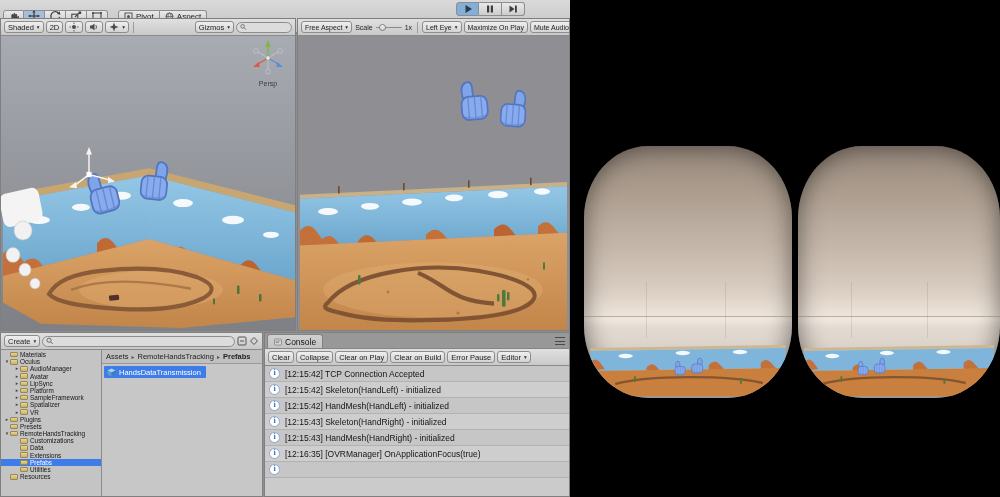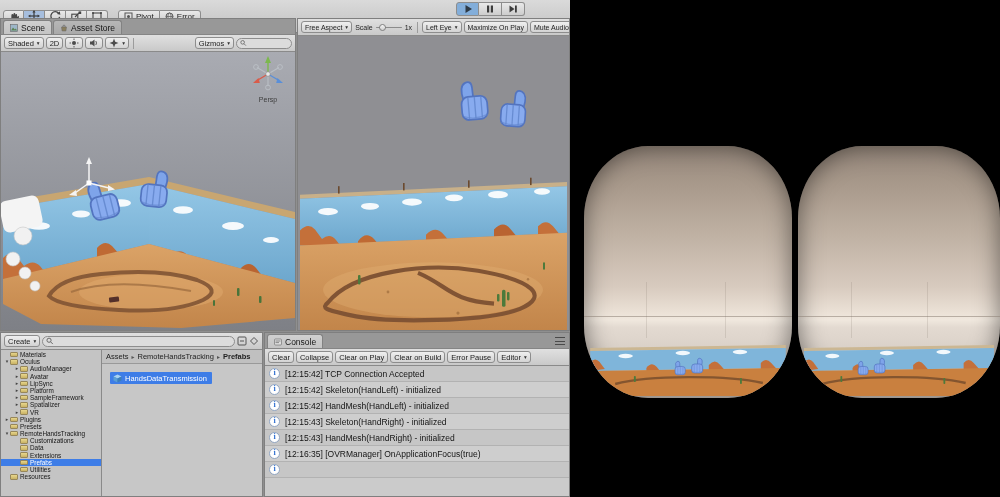--- a/index.html
+++ b/index.html
@@ -54,21 +54,21 @@
   .trow .arr{width:6px;font-size:5px;color:#444;flex-shrink:0;text-align:center}
   .fold{width:8px;height:5.5px;background:linear-gradient(#e8d78d,#c9b264);border:1px solid #97875a;border-radius:1px;margin-right:2px;flex-shrink:0;box-sizing:border-box}
   .trow.lvl1{padding-left:13px}
   .trow.sel{background:#3e7de7;color:#fff}
   .splitter{width:1px;background:#8a8a8a;flex-shrink:0}
   .filepane{flex:1;background:#c7c7c7;display:flex;flex-direction:column;overflow:hidden}
   .crumbs{height:13px;background:#c0c0c0;border-bottom:1px solid #999;display:flex;padding:0 4px;font-size:7.5px;color:#222;flex-shrink:0}
   .crumb{display:flex;align-items:center}
   .crumb:not(.leaf)::after{content:"▸";font-size:6px;color:#555;margin:0 3px}
   .crumb.leaf{font-weight:bold}
-  .assetrow{margin:8px;height:12px;display:flex;align-items:center;gap:3px;background:#3e7de7;color:#fff;font-size:7.5px;padding:0 5px 0 3px;width:max-content;border-radius:1px}
+  .assetrow{margin:2px;height:12px;display:flex;align-items:center;gap:3px;background:#3e7de7;color:#fff;font-size:7.5px;padding:0 5px 0 3px;width:max-content;border-radius:1px}
   
   .clog{flex:1;overflow:hidden;background:#cbcbcb}
   .logrow{display:flex;align-items:center;height:16px;padding:0 4px;gap:5px;font-size:8.5px;color:#141414;border-bottom:1px solid #b2b2b2;box-sizing:border-box}
   .logrow:nth-of-type(odd){background:#c6c6c6}
   .logrow:nth-of-type(even){background:#cecece}
   .iicon{width:11px;height:11px;border-radius:50%;background:#fff;border:1px solid #92a6c2;flex-shrink:0;position:relative;box-sizing:border-box}
   .iicon::after{content:"i";position:absolute;left:0;right:0;top:-1.5px;text-align:center;font-size:8px;font-weight:bold;color:#2f6fd0;font-family:"Liberation Serif",serif}
   
   .vr{position:absolute;left:570px;top:0;width:430px;height:497px;background:#000}
   .lens{position:absolute;top:146px;height:252px;overflow:hidden;border-radius:64px/72px;
@@ -159,21 +159,21 @@
               <circle cx="4.5" cy="4.5" r="1.5" fill="#555"></circle>
             </svg>
           <span>Pivot</span>
         </div>
         <div class="tbtn">
           <svg width="9" height="9" viewBox="0 0 9 9">
               <circle cx="4.5" cy="4.5" r="3.5" fill="none" stroke="#555" stroke-width="1"></circle>
               <ellipse cx="4.5" cy="4.5" rx="1.6" ry="3.5" fill="none" stroke="#555" stroke-width=".7"></ellipse>
               <line x1="1" y1="4.5" x2="8" y2="4.5" stroke="#555" stroke-width=".7"></line>
             </svg>
-          <span>Error</span>
+          <span>Aspect</span>
         </div>
       </div>
       <div class="playgrp">
         <div class="playbtn on">
           <svg width="10" height="10" viewBox="0 0 10 10">
               <polygon points="2.5,1 9,5 2.5,9" fill="#2e3a46"></polygon>
             </svg>
         </div>
         <div class="playbtn">
           <svg width="10" height="10" viewBox="0 0 10 10">
@@ -184,36 +184,20 @@
         <div class="playbtn">
           <svg width="10" height="10" viewBox="0 0 10 10">
               <polygon points="1.5,1.5 6.5,5 1.5,8.5" fill="#3c3c3c"></polygon>
               <rect x="7" y="1.5" width="1.8" height="7" fill="#3c3c3c"></rect>
             </svg>
         </div>
       </div>
     </div>
 
     <div class="panel" id="scenePanel">
-      <div class="tabbar">
-        <div class="tab active">
-          <svg width="8" height="8" viewBox="0 0 8 8">
-              <rect x=".5" y=".5" width="7" height="7" fill="#9db6c8" stroke="#666" stroke-width=".6"></rect>
-              <path d="M1,6.5 L3,3.6 4.8,5.6 5.8,4.4 7,6.5z" fill="#5c8452"></path>
-            </svg>
-          <span>Scene</span>
-        </div>
-        <div class="tab">
-          <svg width="8" height="8" viewBox="0 0 8 8">
-              <path d="M1.5,3 h5 l-.6,4 h-3.8z" fill="#8a7f5e" stroke="#666" stroke-width=".5"></path>
-              <path d="M2.8,3 q0,-2 1.2,-2 t1.2,2" fill="none" stroke="#666" stroke-width=".7"></path>
-            </svg>
-          <span>Asset Store</span>
-        </div>
-      </div>
       <div class="ptb">
         <div class="sbtn dd">
             <span>Shaded</span>
           </div>
         <div class="sbtn">
             <span>2D</span>
           </div>
         <div class="sbtn">
           <svg width="10" height="10" viewBox="0 0 10 10">
               <circle cx="5" cy="5" r="2" fill="#4c4c4c"></circle>

